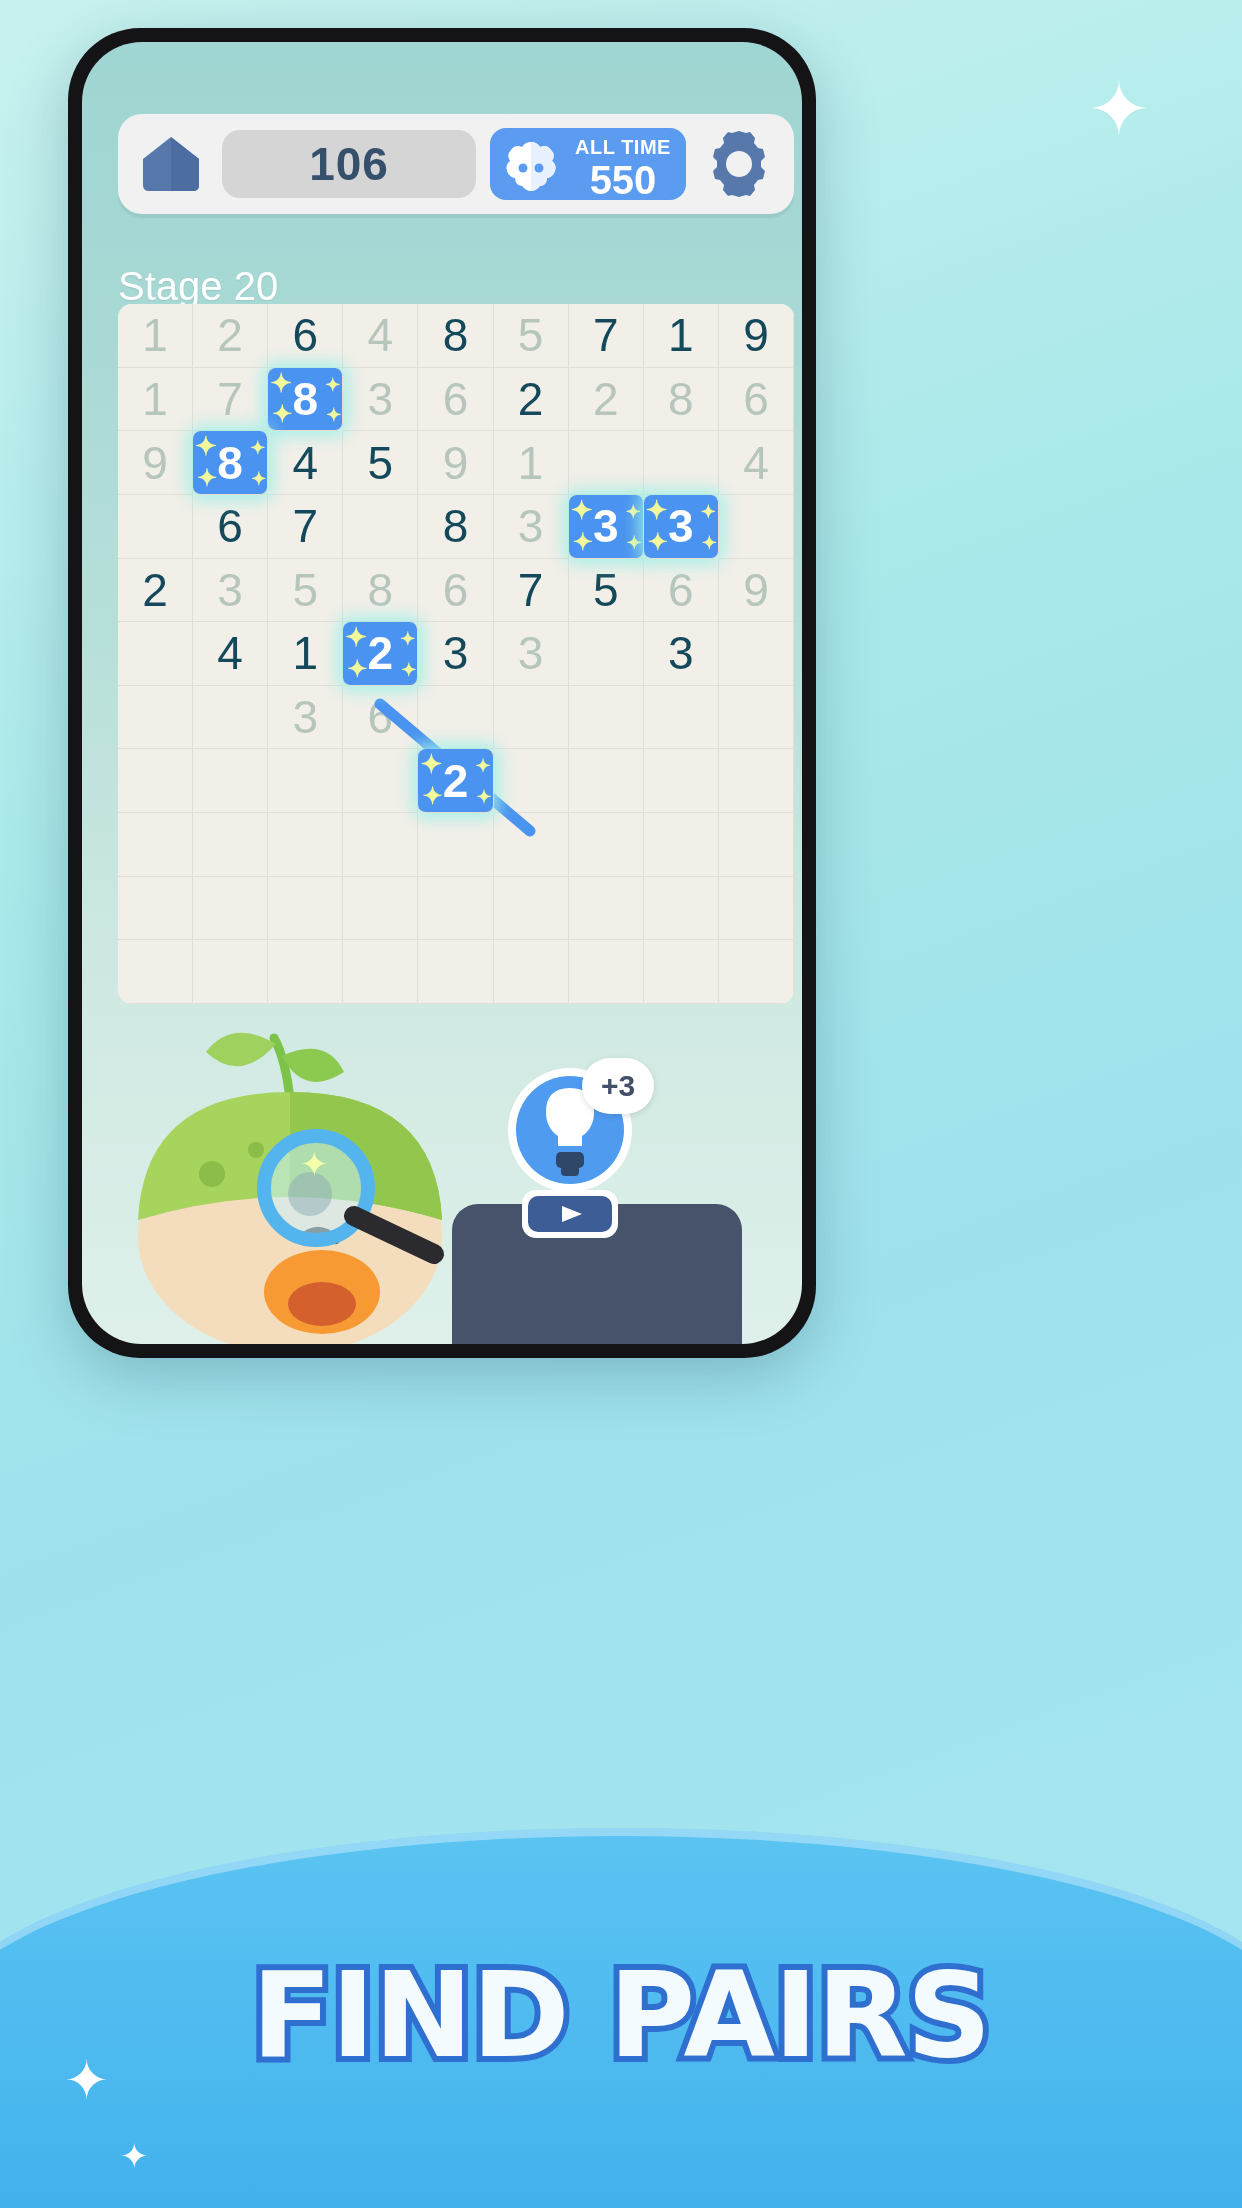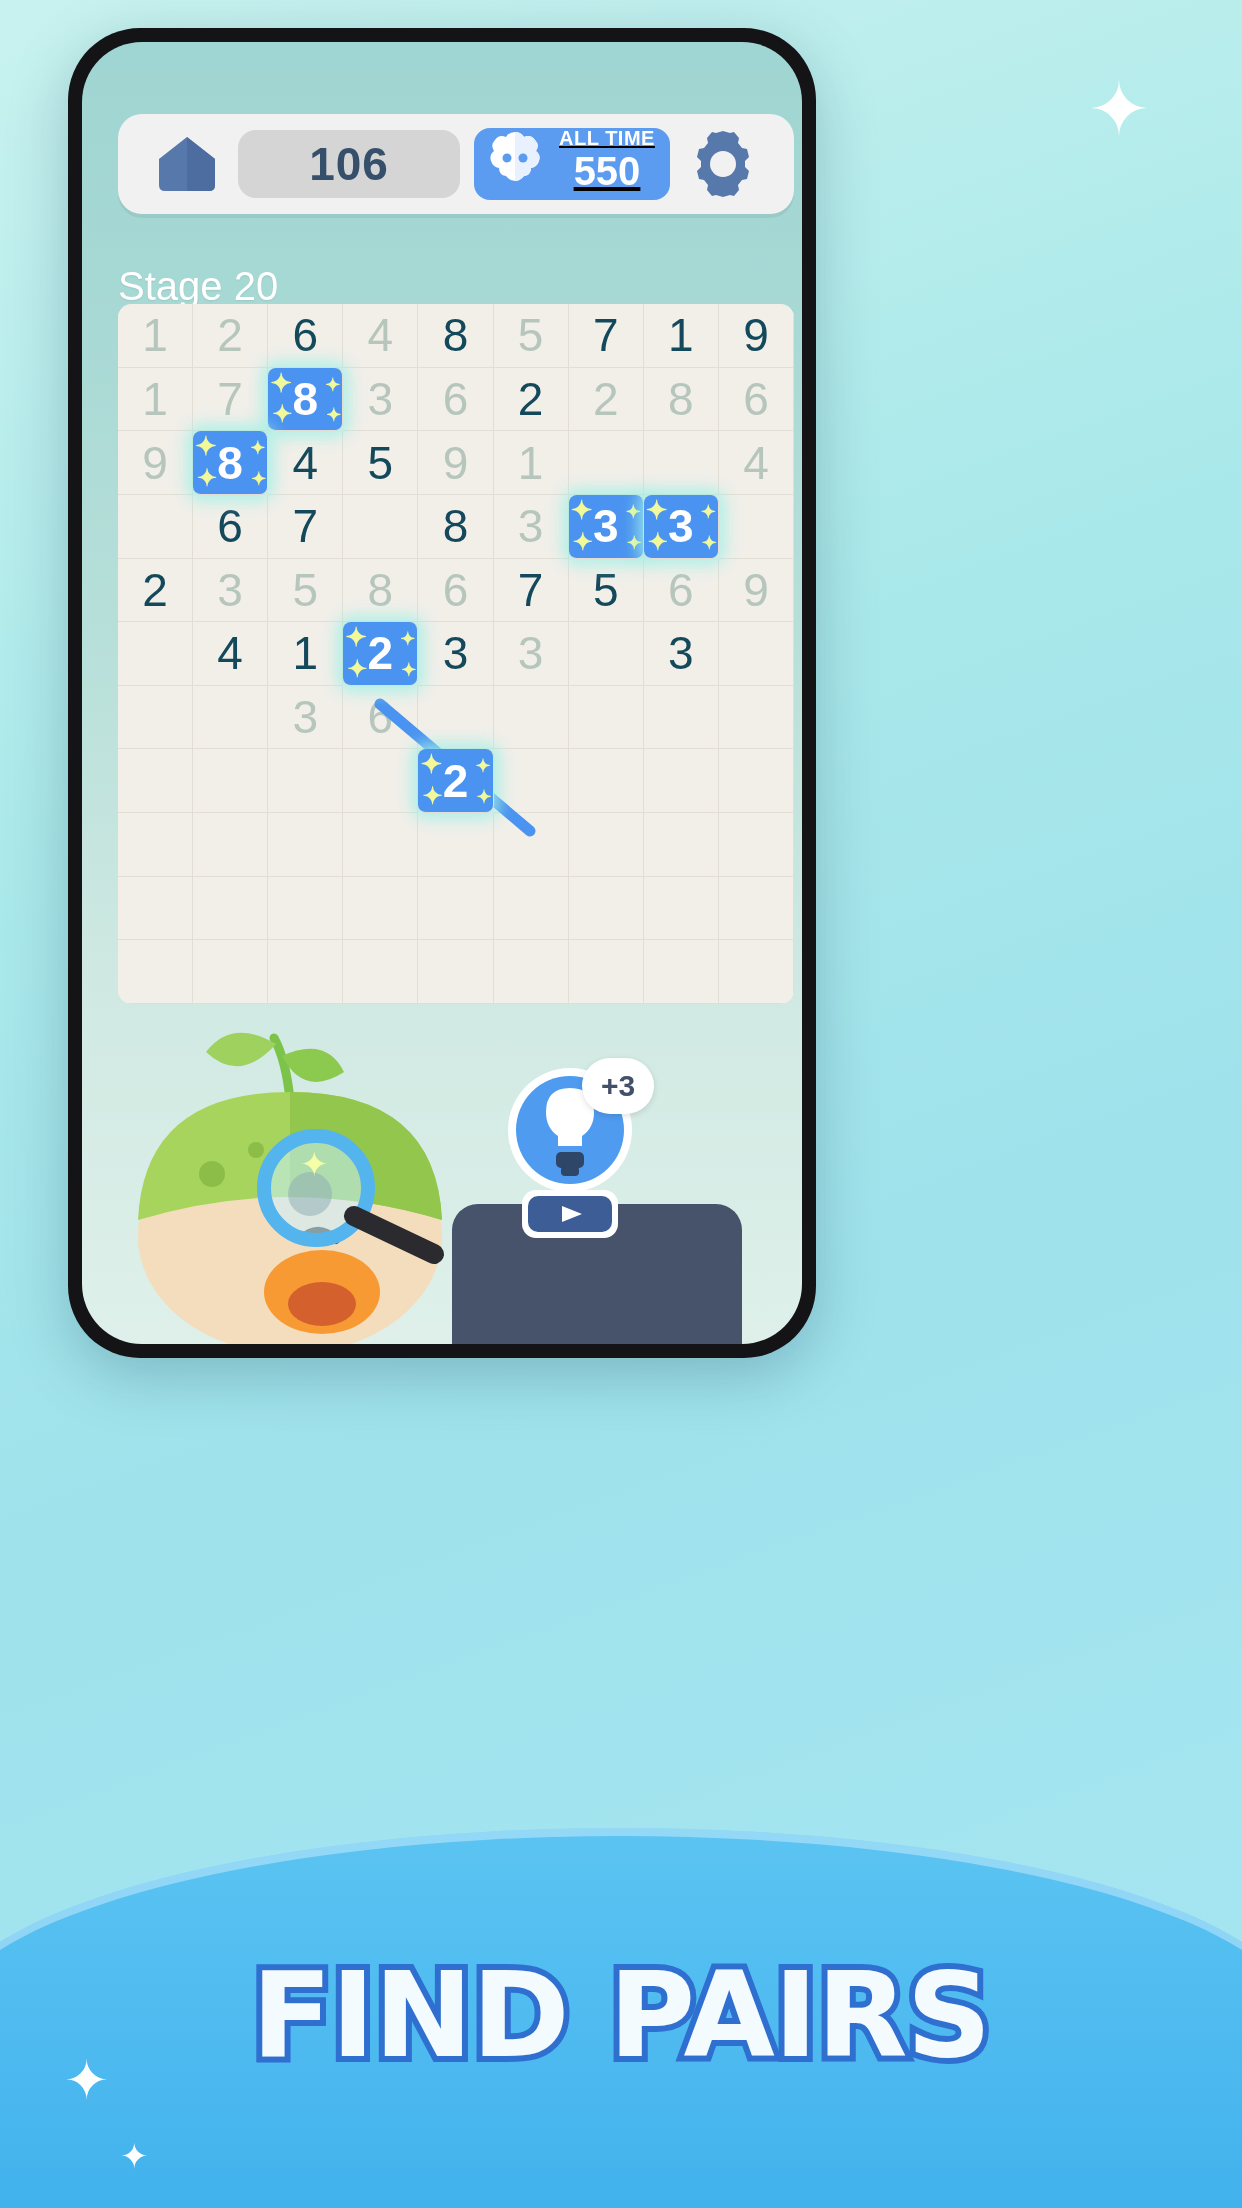--- a/index.html
+++ b/index.html
@@ -34,21 +34,21 @@
   
   #hud {
     position: absolute;
     left: 36px; top: 72px;
     width: 676px; height: 100px;
     background: #f1f1f2;
     border-radius: 24px;
     box-shadow: 0 4px 0 rgba(0,0,0,.06);
     display: flex;
     align-items: center;
-    padding: 0 32px;
+    padding: 0 16px;
     gap: 14px;
   }
   #hud::after {
     content: ""; position:absolute; left:0; right:0; bottom:-12px; height:22px;
     background:#e4e5e6; border-radius: 0 0 24px 24px; z-index:-1;
   }
   .hud-home { width: 74px; height: 64px; display:flex; align-items:center; justify-content:center; }
   .hud-score {
     flex: 1;
     height: 68px;
@@ -57,23 +57,22 @@
     display:flex; align-items:center; justify-content:center;
     color:#36506b;
     font-size: 46px;
     font-weight: 700;
     letter-spacing: 1px;
   }
   .hud-alltime {
     width: 196px; height: 72px;
     background: #5b9bf0;
     border-radius: 16px;
-    display:flex; align-items:flex-start; gap:8px;
+    display:flex; align-items:flex-end; gap:8px;
     padding: 0 10px;
-    text-decoration: underline;
   }
   .alltime-text { display:flex; flex-direction:column; align-items:center; line-height:1; flex:1;}
   .alltime-label { color:#fff; font-size:20px; font-weight:700; letter-spacing:.5px;}
   .alltime-value { color:#fff; font-size:40px; font-weight:700; margin-top:3px;}
   .hud-gear { width: 78px; height:74px; display:flex; align-items:center; justify-content:center;}
 
   
   #stage-label {
     position:absolute; left: 36px; top: 222px;
     color:#ffffff; font-size: 40px; font-weight: 400;

